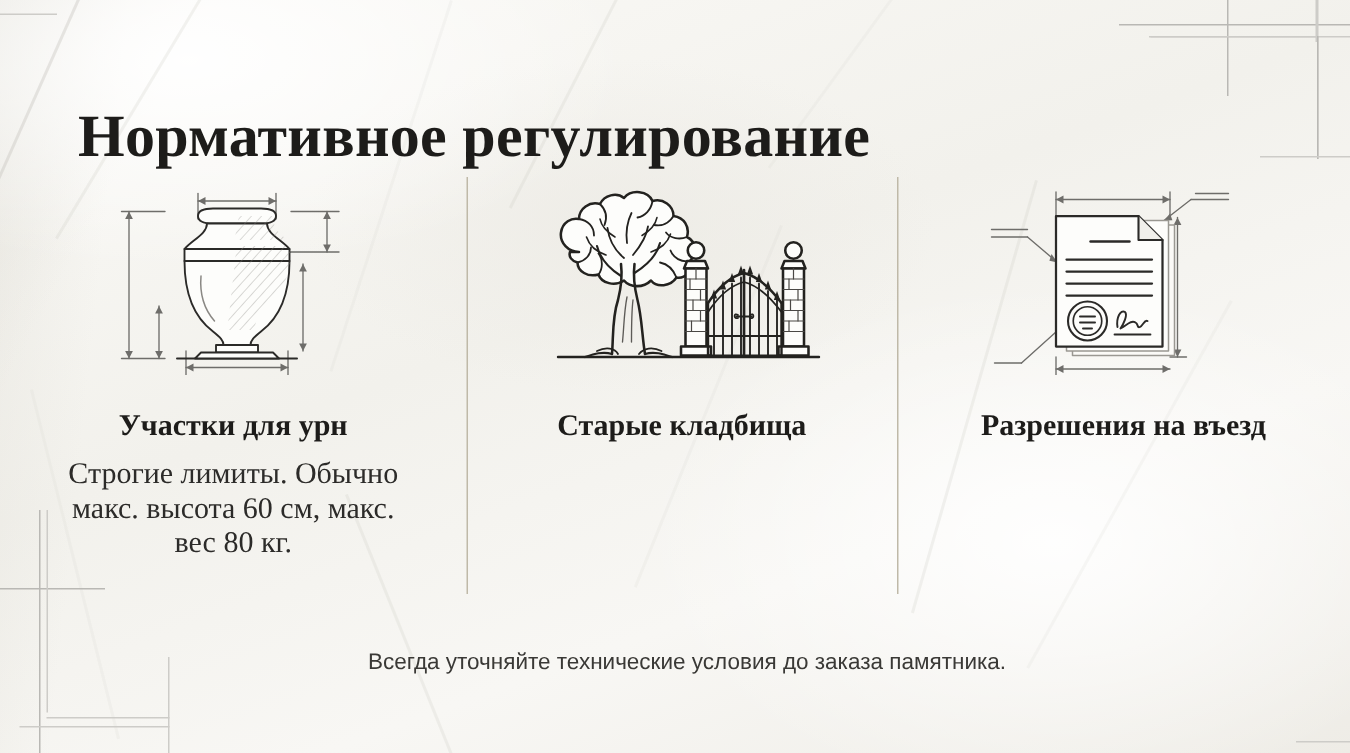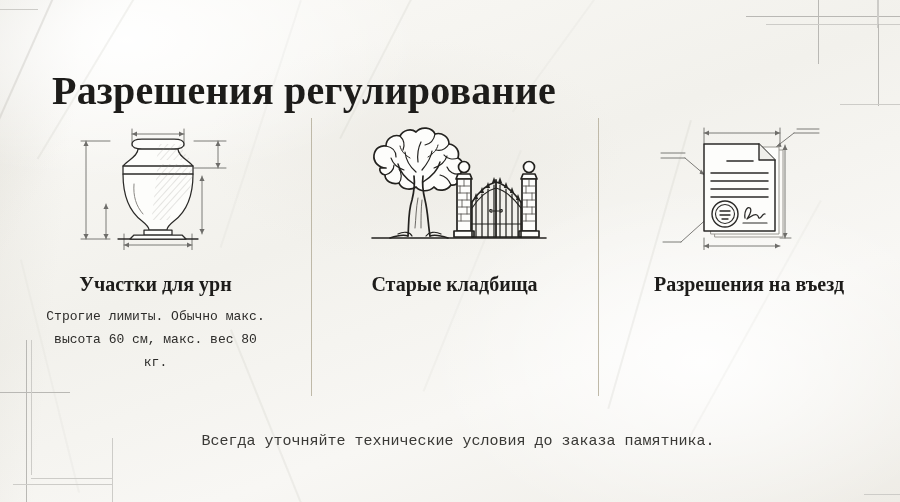--- a/index.html
+++ b/index.html
@@ -107,39 +107,39 @@
     font-weight: bold;
     font-size: 20px;
     line-height: 24px;
     color: #1d1c1a;
     text-align: center;
     margin-top: 22px;
     white-space: nowrap;
   }
 
   .card-body {
-    font-family: Liberation Mono, monospace;
-    font-size: 13px;
+    font-family: Liberation Serif, serif;
+    font-size: 20px;
     line-height: 23px;
     color: #2c2b29;
     text-align: center;
     margin-top: 9px;
   }
   .col-1 .card-body { max-width: 228px; }
   .col-2 .card-body { max-width: 240px; }
   .col-3 .card-body { max-width: 244px; }
 
   
   #footer {
     position: absolute;
     left: 16px;
     right: 0;
     top: 432px;
     text-align: center;
-    font-family: Liberation Mono, monospace;
+    font-family: Liberation Sans, sans-serif;
     font-size: 15px;
     line-height: 20px;
     color: #3a3936;
   }
 </style>
 </head>
 <body>
 
 <div id="slide">
 
@@ -167,21 +167,21 @@
 
   <div class="grid-line h" style="left:0px;  top:392px; width:70px;"></div>
   <div class="grid-line v" style="left:26px; top:340px; height:162px;"></div>
   <div class="grid-line v lt" style="left:31px; top:340px; height:135px;"></div>
   <div class="grid-line h lt" style="left:13px; top:484px; width:100px;"></div>
   <div class="grid-line v lt" style="left:112px; top:438px; height:64px;"></div>
   <div class="grid-line h lt" style="left:31px;  top:478px; width:82px;"></div>
 
   <div class="grid-line h lt" style="left:864px; top:494px; width:36px;"></div>
 
-  <h1 id="title">Разрешения регулирование</h1>
+  <h1 id="title">Нормативное регулирование</h1>
 
   <div id="columns">
 
     <div class="divider" id="divider-1"></div>
     <div class="divider" id="divider-2"></div>
 
     <div class="column col-1">
       <div class="illus">
         <svg width="180" height="128" viewBox="0 0 180 128" fill="none" stroke="#2b2a28" stroke-width="1.25" stroke-linecap="round" stroke-linejoin="round">
           <defs>

